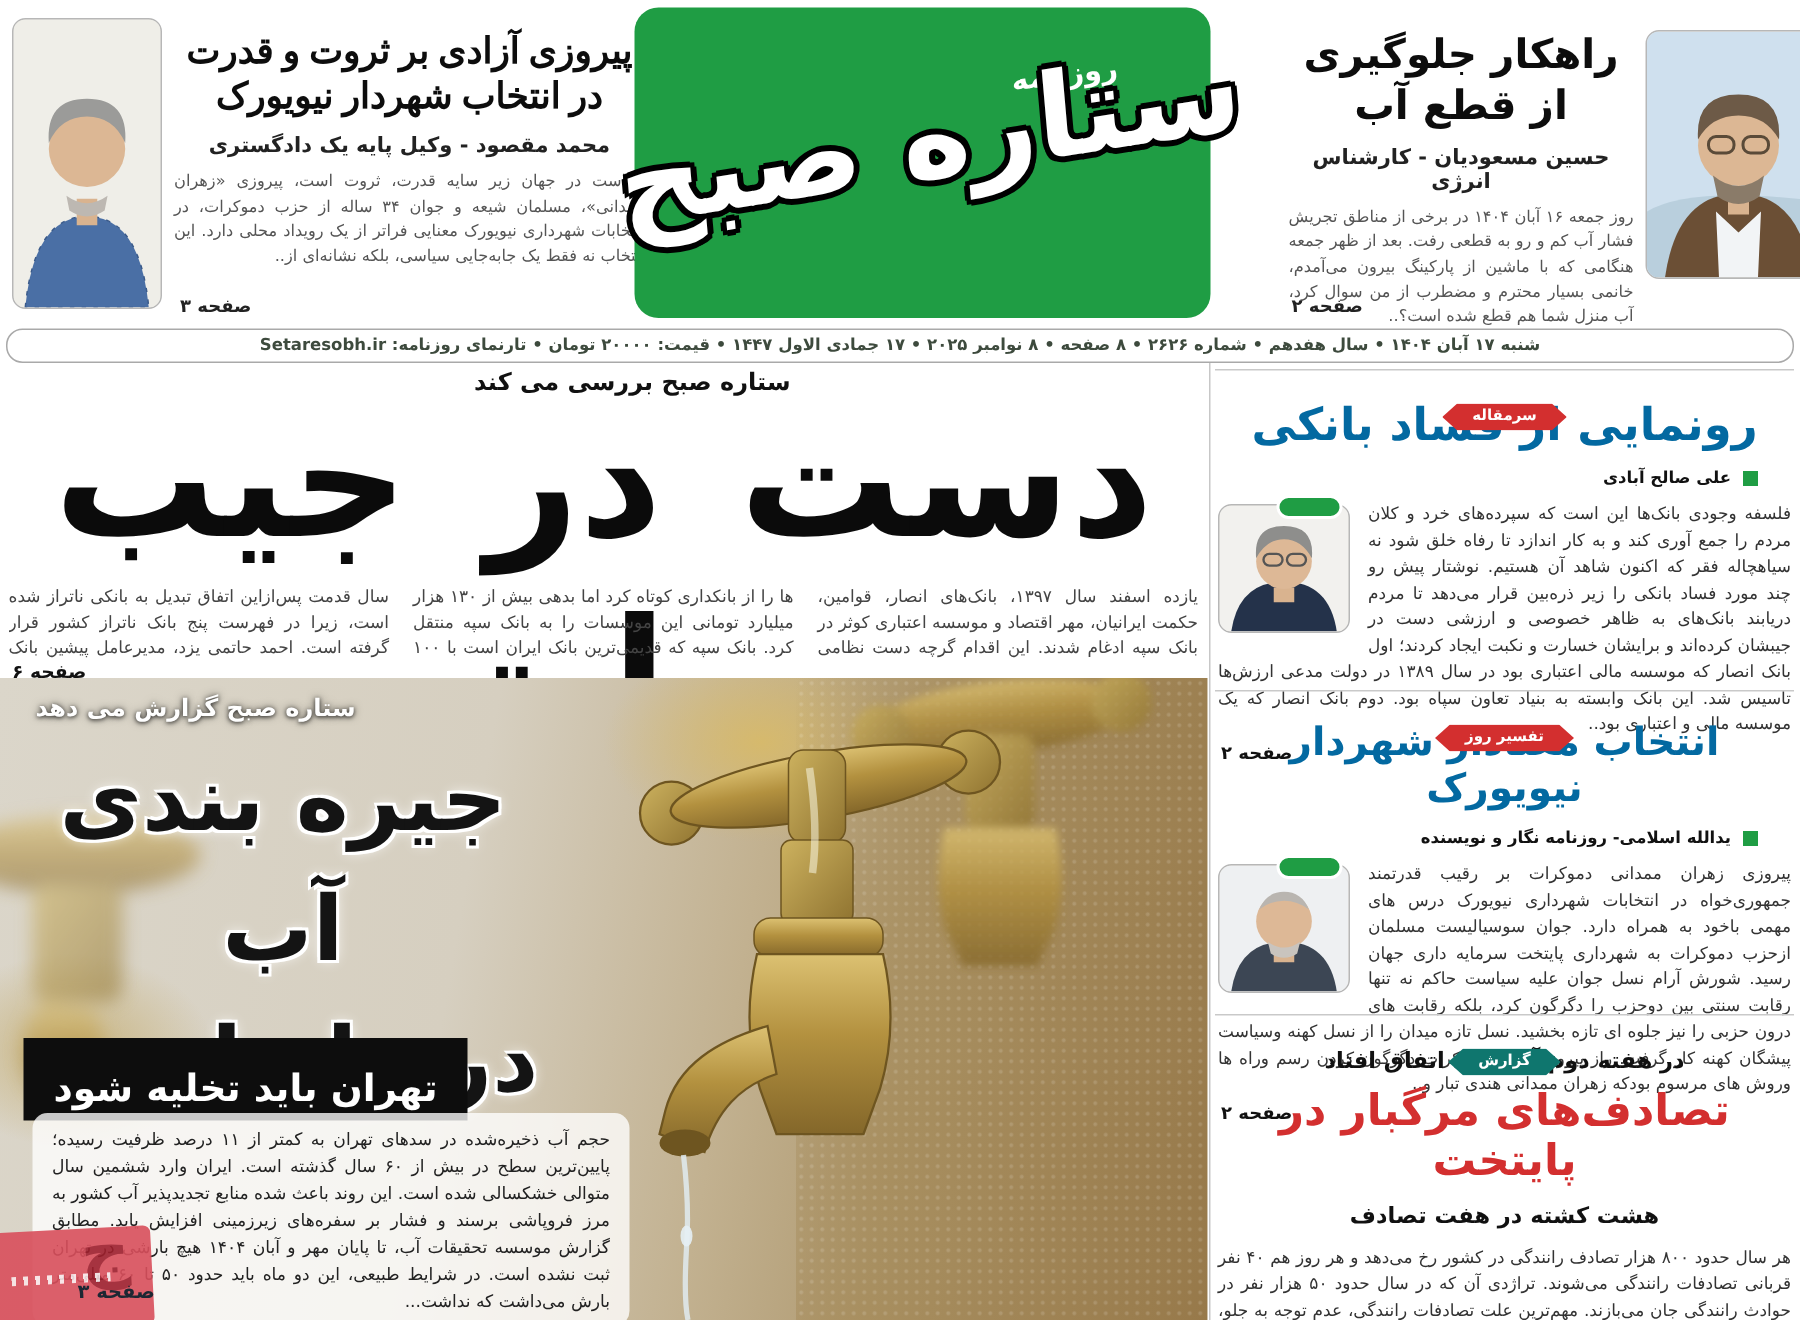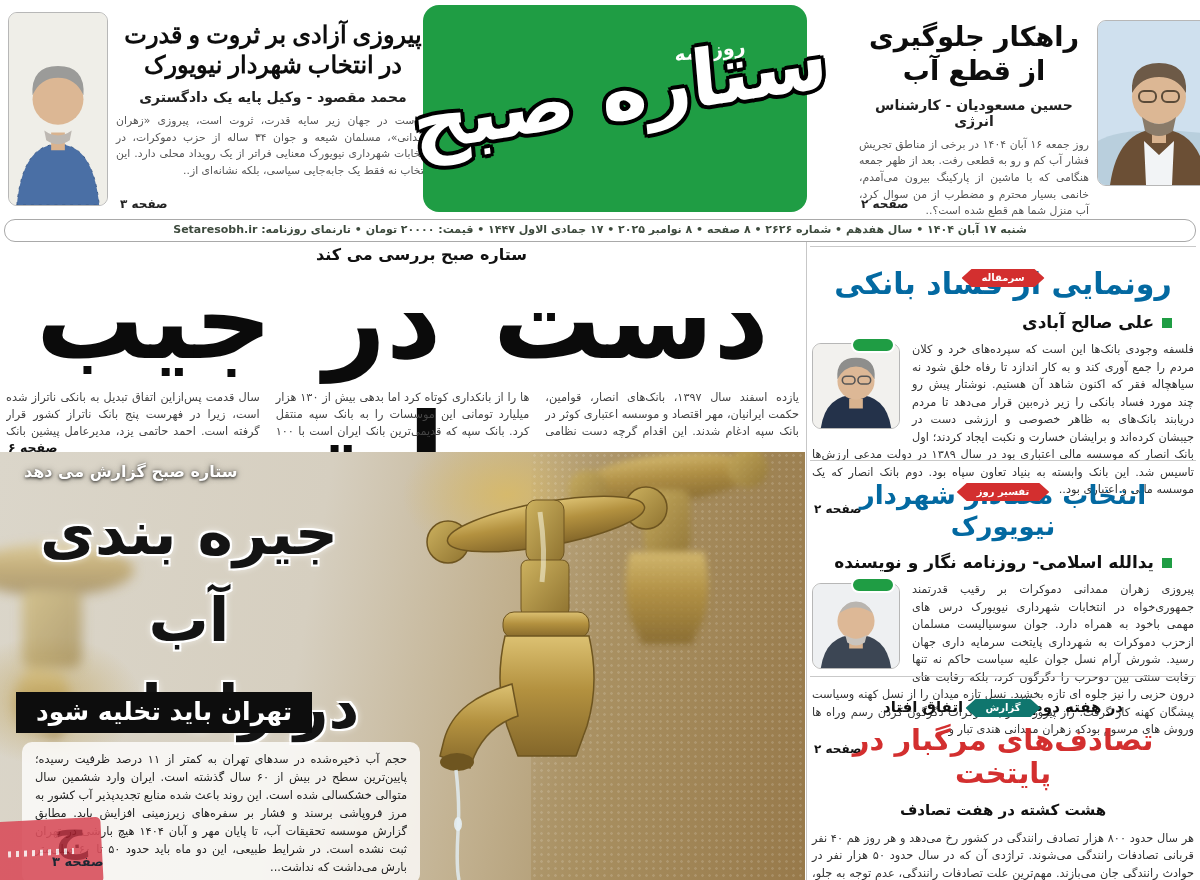--- a/index.html
+++ b/index.html
@@ -61,21 +61,21 @@
   .sec-commentary{top:214px;height:216px;}
   .sec-report{top:430px;height:214px;}
   .rule-tag{position:relative;height:22px;}
   .rule-tag .line{position:absolute;left:0;right:0;top:10px;border-top:1px solid #c9c9c9;}
   .tag{position:absolute;left:50%;top:1px;transform:translateX(-50%);
        color:#fff;font-size:10px;font-weight:bold;line-height:18px;padding:0 20px;
        clip-path:polygon(10px 0,calc(100% - 10px) 0,100% 50%,calc(100% - 10px) 100%,10px 100%,0 50%);margin-top:32px;}
   .sec-headline{font-weight:bold;text-align:center;color:#0369a1;margin-top:8px;line-height:1.2;}
   .sec-editorial .sec-headline{font-size:30px;}
   .sec-commentary .sec-headline{font-size:26px;}
-  .byline{font-weight:bold;font-size:17px;color:#111;margin:10px 24px 0 0;}
+  .byline{font-weight:bold;font-size:11px;color:#111;margin:10px 24px 0 0;}
   .bullet{display:inline-block;width:10px;height:10px;margin-left:8px;vertical-align:middle;}
   .sec-body{margin-top:9px;font-size:11.3px;line-height:1.55;text-align:justify;color:#333;
             padding:0 2px;}
   .float-photo{float:left;position:relative;width:88px;height:86px;margin:2px 12px 4px 0;}
   .float-photo .headshot{position:absolute;inset:0;}
   .photo-tab{position:absolute;top:-6px;right:5px;width:40px;height:12px;border-radius:8px;
              border:2px solid #fff;z-index:2;}
   .sec-pref{font-weight:bold;font-size:12px;color:#111;margin:3px 0 0 4px;text-align:left;clear:both;}
   .rep-kicker{font-weight:bold;font-size:15px;text-align:center;margin-top:10px;color:#111;}
   .rep-headline{font-weight:bold;font-size:29px;text-align:center;margin-top:8px;line-height:1.15;}
@@ -94,21 +94,21 @@
              linear-gradient(100deg, rgba(165,140,95,0) 0%, #a88f60 35%, #97794a 100%);
            background-size:7px 7px,100% 100%;}
   .feature svg{position:absolute;inset:0;}
   .f-kicker{position:absolute;left:24px;top:10px;color:#fff;font-weight:bold;font-size:16px;
             text-shadow:0 1px 3px rgba(0,0,0,.75),0 0 6px rgba(0,0,0,.5);}
   .f-headline{position:absolute;left:0;top:38px;width:378px;text-align:center;font-weight:bold;
               font-size:60px;line-height:1.45;color:#141414;letter-spacing:-1px;
               text-shadow:-2px -2px 0 #fff,2px -2px 0 #fff,-2px 2px 0 #fff,2px 2px 0 #fff,
                           0 0 9px #fff;}
   .f-bar{position:absolute;left:16px;top:240px;background:#0d0d0d;color:#fff;font-weight:bold;
-         font-size:25px;padding:5px 20px 7px;}
+         font-size:25px;padding:19px 20px 7px;}
   .f-bodybox{position:absolute;left:22px;top:290px;width:372px;background:rgba(255,255,255,.78);
              border-radius:10px;padding:8px 13px;font-size:11.4px;line-height:1.58;
              text-align:justify;color:#222;}
   .f-pref{position:absolute;left:52px;top:402px;font-weight:bold;font-size:13px;color:#1d2733;z-index:6;}
   .corner-ribbon{position:absolute;left:-26px;top:368px;width:128px;height:66px;opacity:.9;
                  transform:rotate(-3deg);border-radius:5px;overflow:hidden;z-index:5;}
   .corner-ribbon .glyph{position:absolute;right:14px;top:-12px;font-size:46px;font-weight:bold;
                  color:#9e1f2d;}
   .corner-ribbon .ticks{position:absolute;left:34px;top:30px;width:66px;height:6px;opacity:.85;
                  background:repeating-linear-gradient(90deg,#fff 0 3px,transparent 3px 8px);}

